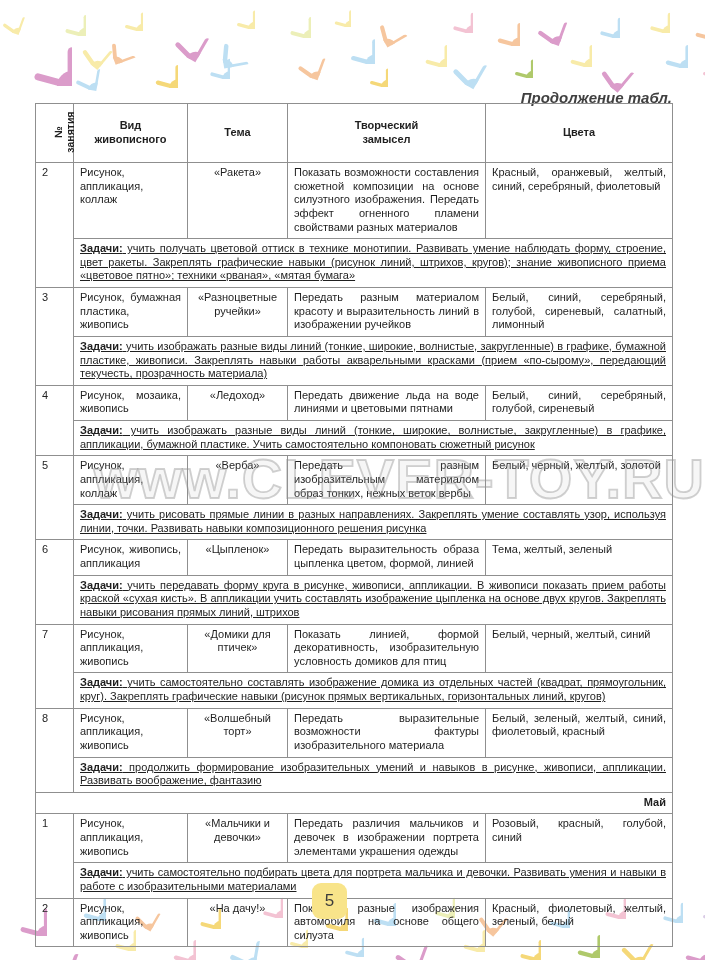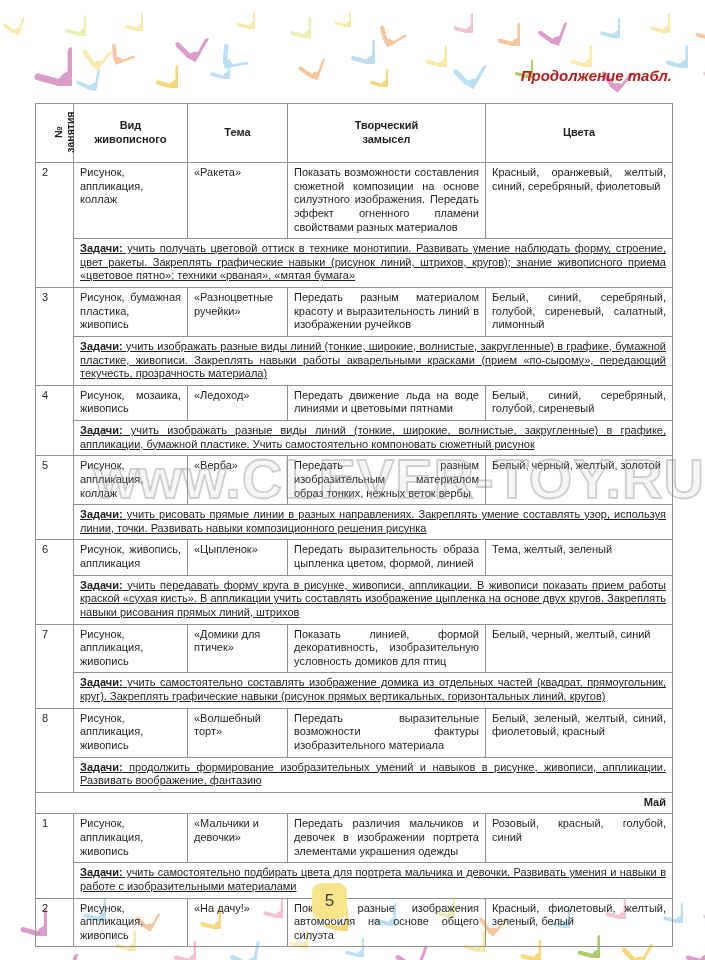--- a/index.html
+++ b/index.html
@@ -2,31 +2,31 @@
 <html lang="ru"><head>
 <meta charset="utf-8">
 <style>
   html,body{margin:0;padding:0;background:#fff;}
   .page{position:relative;width:705px;height:960px;background:#fff;overflow:hidden;margin:0 auto;
         font-family:"Liberation Sans","DejaVu Sans",sans-serif;color:#1f1f1f;}
   .band{position:absolute;left:0;width:705px;pointer-events:none;}
   .band-top{top:0;height:100px;}
   .band-bottom{top:875px;height:85px;}
   .splat{position:absolute;}
-  .continuation{position:absolute;top:67px;right:33px;font-size:15px;font-style:italic;font-weight:bold;color:#b91c1c;}
+  .continuation{position:absolute;top:89px;right:33px;font-size:15px;font-style:italic;font-weight:bold;color:#404040;}
   table.plan{position:absolute;left:35px;top:103px;width:637px;border-collapse:collapse;table-layout:fixed;
              font-size:11px;line-height:1.24;}
   table.plan th,table.plan td{border:1px solid #8f8f8f;vertical-align:top;padding:3px 6px 4px 6px;}
   table.plan thead th{height:54px;vertical-align:middle;text-align:center;font-weight:bold;padding:2px;}
   .rot{display:inline-block;width:52px;transform:rotate(-90deg);line-height:1.15;font-size:10.5px;}
   .hdr-wrap{display:inline-block;max-width:86px;}
   .hdr-wide{display:inline-block;max-width:92px;}
   .num-cell{padding:3px 2px 2px 7px;text-align:left;}
   .jst{text-align:justify;}
-  .theme-cell{text-align:left;}
+  .theme-cell{text-align:center;}
   .tasks-cell{text-align:justify;text-decoration:underline;}
   .section-td{text-align:right;font-weight:bold;padding:3px;}
   .watermark{position:absolute;top:446px;left:0;width:705px;text-align:right;white-space:nowrap;
              font-size:56px;font-weight:bold;letter-spacing:1px;color:rgba(170,170,170,0.10);
              -webkit-text-stroke:1.8px rgba(145,145,145,0.42);pointer-events:none;z-index:5;}
   .page-badge{position:absolute;left:312px;top:883px;width:35px;height:36px;background:#f8e48a;
               border-radius:9px;display:flex;align-items:center;justify-content:center;
               font-size:17px;color:#3c3c3c;z-index:6;}
   svg.defs{position:absolute;width:0;height:0;}
 </style>

